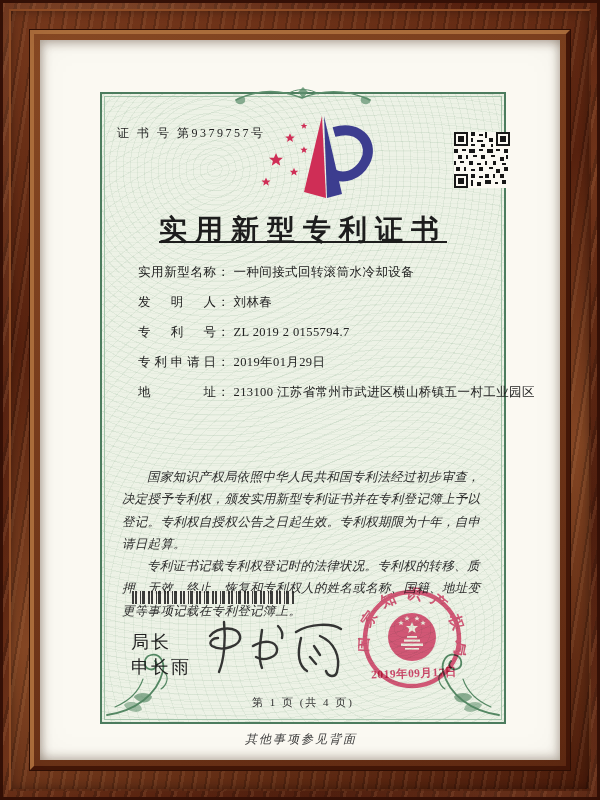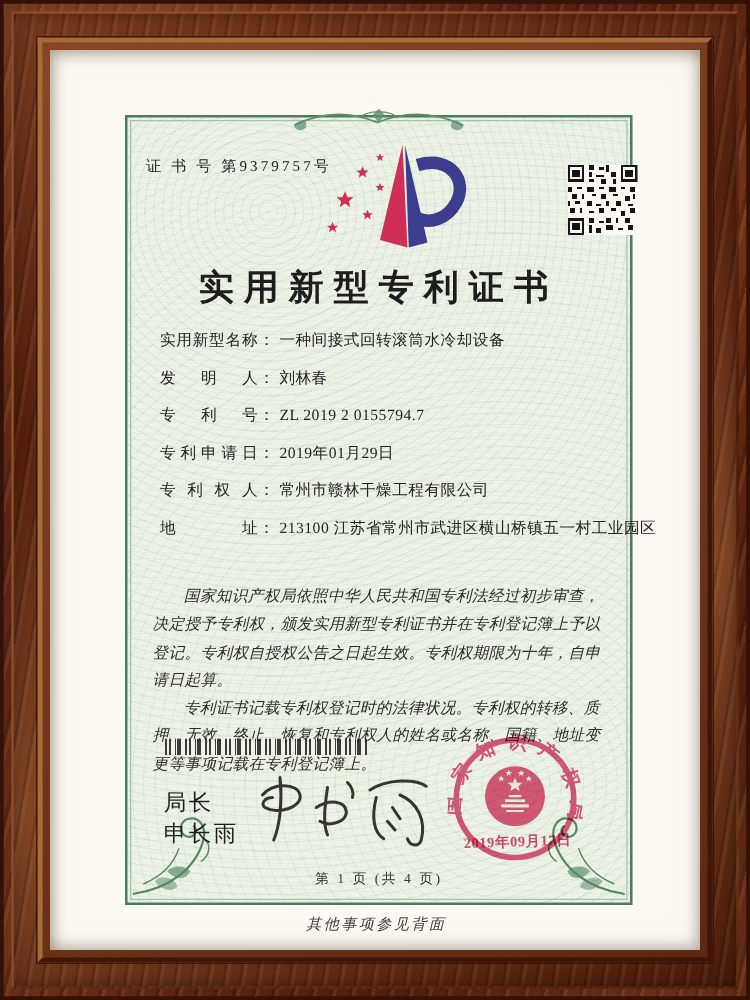--- a/index.html
+++ b/index.html
@@ -41,23 +41,23 @@
          repeating-linear-gradient(2deg, rgba(110,160,120,.06) 0 1px, transparent 1px 5px);
        color:#262626;}
   .panel::before{content:"";position:absolute;inset:2px;border:1px solid #a3c4aa;pointer-events:none;}
 
   .certno{position:absolute;left:15px;top:31px;font-size:12px;letter-spacing:2.5px;color:#222;}
 
   .logo{position:absolute;left:150px;top:16px;width:128px;height:96px;}
   .qr{position:absolute;left:352px;top:38px;width:56px;height:56px;}
 
   .title{position:absolute;left:0;top:117px;width:100%;text-align:center;
-         font-size:28px;font-weight:bold;letter-spacing:8px;color:#1d1d1d;}
-
-  .fields{position:absolute;left:26px;top:170px;right:14px;font-size:12.5px;color:#222;}
+         font-size:28px;font-weight:bold;letter-spacing:8px;color:#1d1d1d;text-decoration:underline;}
+
+  .fields{position:absolute;left:36px;top:170px;right:14px;font-size:12.5px;color:#222;}
   .frow{line-height:17px;margin-bottom:13px;white-space:nowrap;}
   .flabel{display:inline-block;width:78px;text-align:justify;text-align-last:justify;vertical-align:top;}
   .fcolon{display:inline-block;margin:0 4px 0 1px;}
   .fvalue{letter-spacing:.4px;}
   .gno{margin-left:14px;width:72px;}
 
   .bodytext{position:absolute;left:20px;top:372px;width:364px;
             font-size:12.5px;font-style:italic;line-height:1.78;color:#2c2c2c;letter-spacing:.3px;}
   .bodytext p{margin:0;text-indent:2em;}
 
@@ -157,23 +157,20 @@
           <span class="flabel">实用新型名称</span><span class="fcolon">：</span><span class="fvalue">一种间接式回转滚筒水冷却设备</span>
         </div>
         <div class="frow">
           <span class="flabel">发明人</span><span class="fcolon">：</span><span class="fvalue">刘林春</span>
         </div>
         <div class="frow">
           <span class="flabel">专利号</span><span class="fcolon">：</span><span class="fvalue">ZL 2019 2 0155794.7</span>
         </div>
         <div class="frow">
           <span class="flabel">专利申请日</span><span class="fcolon">：</span><span class="fvalue">2019年01月29日</span>
-        </div>
-        <div class="frow">
-          <span class="flabel">专利权人</span><span class="fcolon">：</span><span class="fvalue">常州市赣林干燥工程有限公司</span>
         </div>
         <div class="frow">
           <span class="flabel">地址</span><span class="fcolon">：</span><span class="fvalue">213100 江苏省常州市武进区横山桥镇五一村工业园区</span>
         </div>
       </div>
 
       <div class="bodytext">
         <p>国家知识产权局依照中华人民共和国专利法经过初步审查，决定授予专利权，颁发实用新型专利证书并在专利登记簿上予以登记。专利权自授权公告之日起生效。专利权期限为十年，自申请日起算。</p>
         <p>专利证书记载专利权登记时的法律状况。专利权的转移、质押、无效、终止、恢复和专利权人的姓名或名称、国籍、地址变更等事项记载在专利登记簿上。</p>
       </div>

